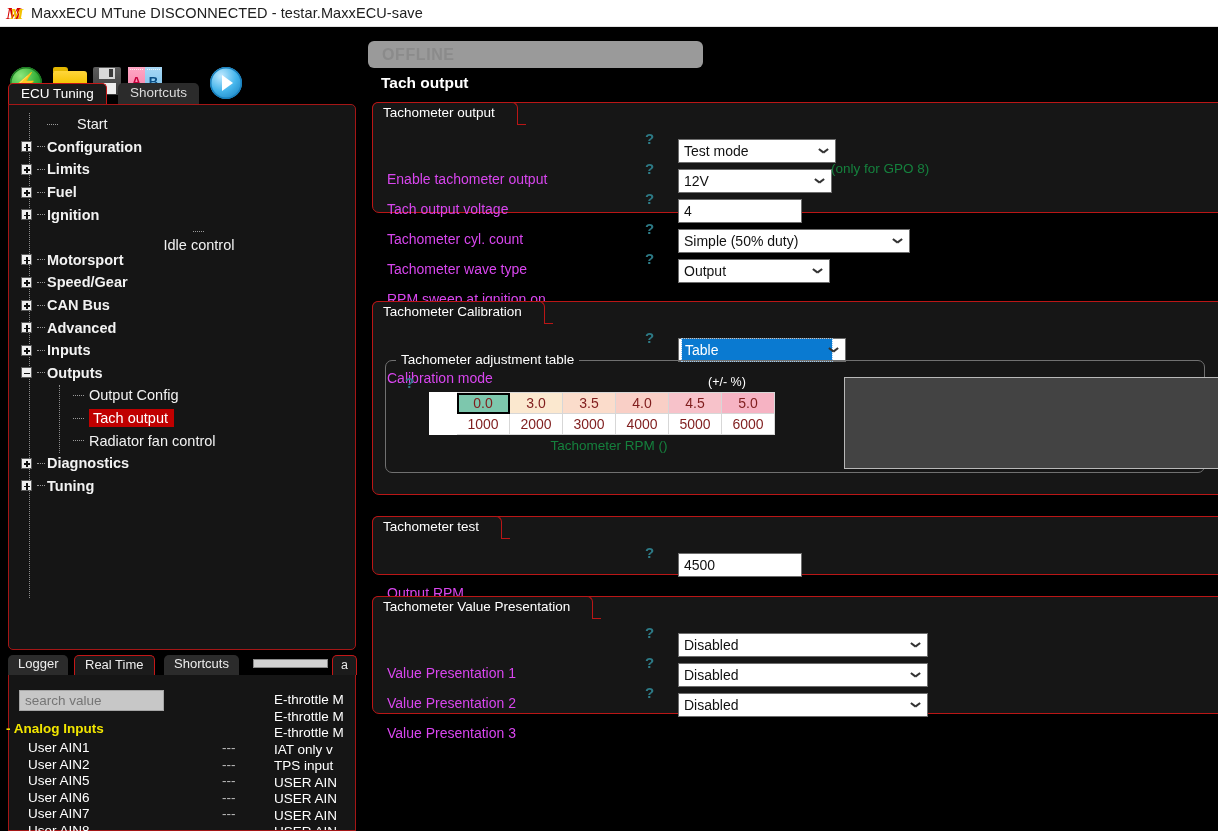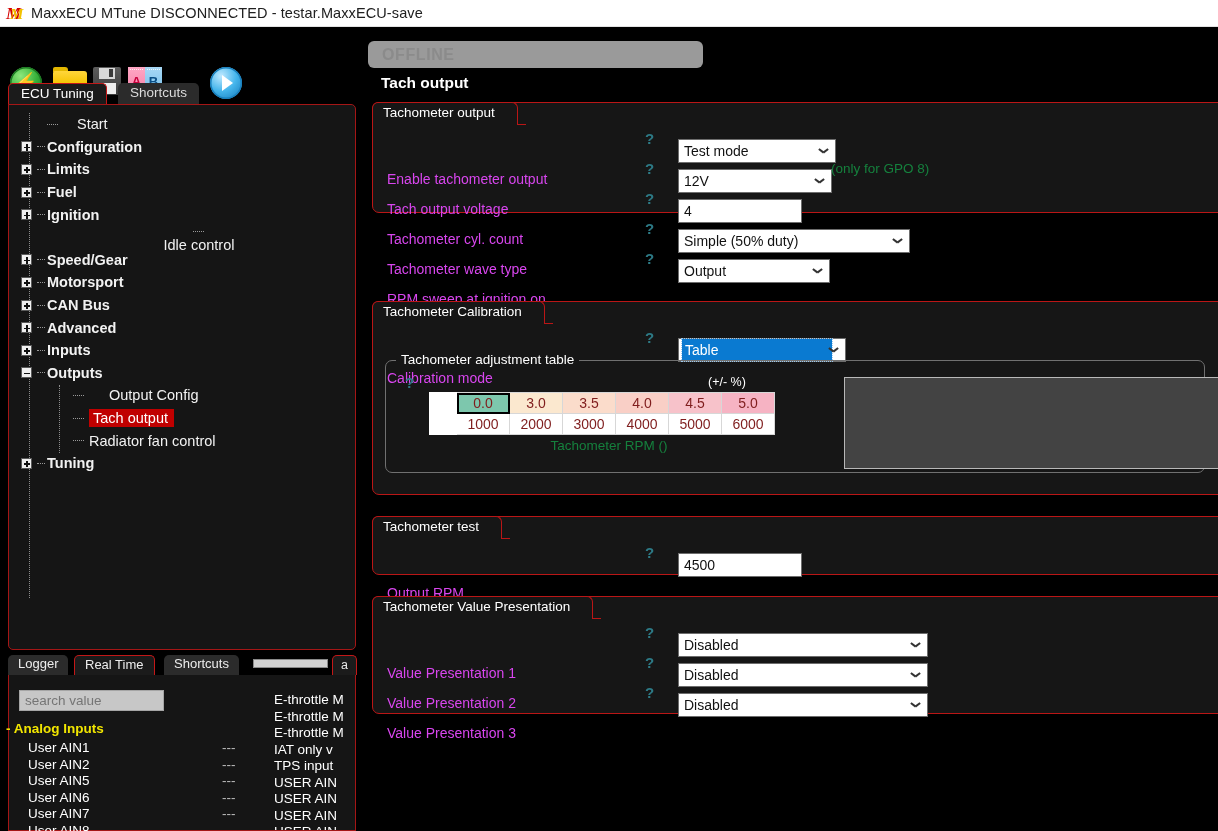--- a/index.html
+++ b/index.html
@@ -338,58 +338,63 @@
         <span class="dash"></span>
         <span class="tlabel">Ignition</span>
       </div>
       <div class="trow" style="padding-left: 38px; flex-direction: column;">
         <span class="leafdots"></span>
         <span class="tlabel">Idle control</span>
       </div>
       <div class="trow bold" style="padding-left: 12px;">
         <span class="exp plus"></span>
         <span class="dash"></span>
+        <span class="tlabel">Motorsport</span>
+      </div>
+      <div class="trow bold" style="padding-left: 12px;">
+        <span class="exp plus"></span>
+        <span class="dash"></span>
         <span class="tlabel">Speed/Gear</span>
       </div>
       <div class="trow bold" style="padding-left: 12px;">
         <span class="exp plus"></span>
         <span class="dash"></span>
-        <span class="tlabel">Motorsport</span>
-      </div>
-      <div class="trow bold" style="padding-left: 12px;">
-        <span class="exp plus"></span>
-        <span class="dash"></span>
         <span class="tlabel">CAN Bus</span>
       </div>
       <div class="trow bold" style="padding-left: 12px;">
         <span class="exp plus"></span>
         <span class="dash"></span>
         <span class="tlabel">Advanced</span>
       </div>
       <div class="trow bold" style="padding-left: 12px;">
         <span class="exp plus"></span>
         <span class="dash"></span>
         <span class="tlabel">Inputs</span>
       </div>
       <div class="trow bold" style="padding-left: 12px;">
         <span class="exp"></span>
         <span class="dash"></span>
         <span class="tlabel">Outputs</span>
       </div>
-      <div class="trow" style="padding-left: 64px; gap: 20px;">
+      <div class="trow" style="padding-left: 64px;">
         <span class="leafdots"></span>
         <span class="tlabel">Output Config</span>
       </div>
       <div class="trow selected" style="padding-left: 64px;">
         <span class="leafdots"></span>
         <span class="tlabel">Tach output</span>
       </div>
       <div class="trow" style="padding-left: 64px;">
         <span class="leafdots"></span>
         <span class="tlabel">Radiator fan control</span>
+      </div>
+      <div class="trow bold" style="padding-left: 12px;">
+        <span class="exp plus"></span>
+        <span class="dash"></span>
+        <span class="tlabel">Diagnostics</span>
       </div>
       <div class="trow bold" style="padding-left: 12px;">
         <span class="exp plus"></span>
         <span class="dash"></span>
         <span class="tlabel">Tuning</span>
       </div>
     </div>
 </div>
 
 <div id="logger-tabs">

